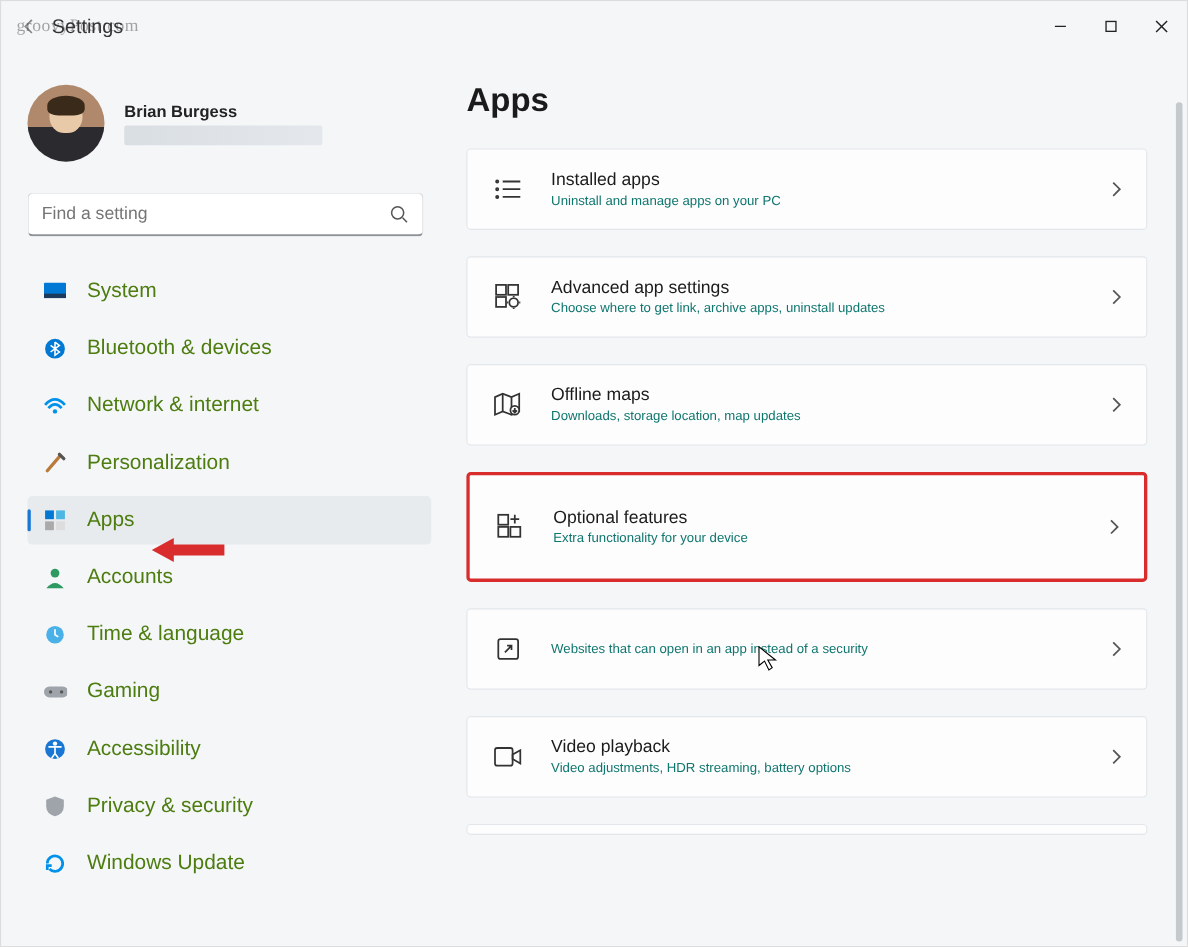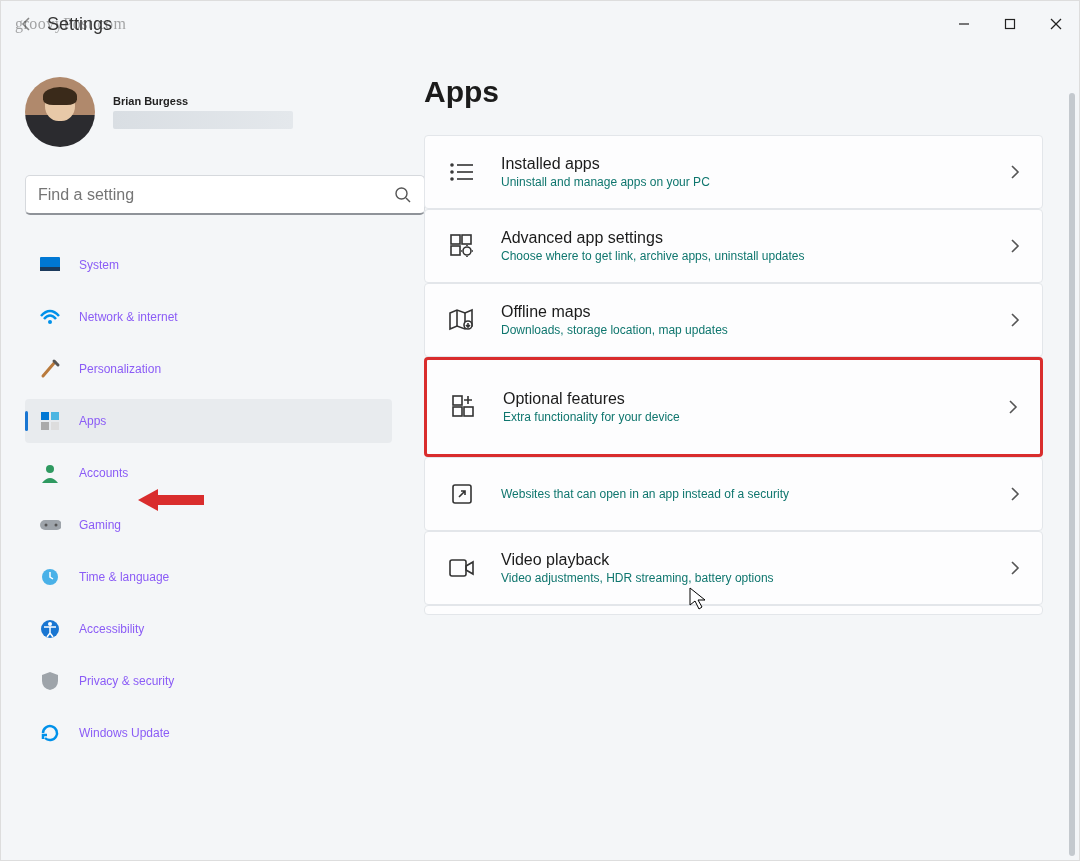--- a/index.html
+++ b/index.html
@@ -12,33 +12,33 @@
 .titlebar-right { display: flex; }
 .tbbtn { width: 46px; height: 46px; display: flex; align-items: center; justify-content: center; color: #222; }
 .watermark { position: absolute; top: 14px; left: 14px; font-family: Georgia, serif; font-size: 16px; color: rgba(60,60,60,0.45); pointer-events: none; z-index: 50; letter-spacing: 0.5px; }
 .content { display: flex; height: calc(100% - 46px); }
 .sidebar { width: 405px; padding: 30px 14px 0 24px; }
 .profile { display: flex; align-items: center; gap: 18px; margin-bottom: 28px; }
 .avatar { width: 70px; height: 70px; border-radius: 50%; background: linear-gradient(#b0896c 0 55%, #2b2b2f 55% 100%); position: relative; overflow: hidden; }
 .avatar::before { content:""; position:absolute; top:12px; left:20px; width:30px; height:32px; background:#e8c9a8; border-radius:50% 50% 45% 45%; }
 .avatar::after { content:""; position:absolute; top:10px; left:18px; width:34px; height:18px; background:#3a2a1a; border-radius:50% 50% 30% 30%; }
 .profile-text { display:flex; flex-direction: column; gap:4px; }
-.profile-name { font-size: 11px; font-weight: 600; color:#222; }
+.profile-name { font-size: 15px; font-weight: 600; color:#222; }
 .profile-sub { width: 180px; height: 18px; background: linear-gradient(90deg, #d9dee3 0%, #e4e8ec 100%); border-radius: 2px; }
-.search { width: 400px; height: 40px; background: #fff; border: 1px solid #d6d9dd; border-radius: 5px; display: flex; align-items: center; padding: 0 12px; margin-bottom: 28px; border-bottom: 2px solid #8f9399; justify-content: center;}
+.search { width: 360px; height: 40px; background: #fff; border: 1px solid #d6d9dd; border-radius: 5px; display: flex; align-items: center; padding: 0 12px; margin-bottom: 28px; border-bottom: 2px solid #8f9399; justify-content: center;}
 .search input { border: none; outline: none; flex:1; font-size: 16px; color:#333; background: transparent; }
 .nav { display: flex; flex-direction: column; }
 .nav-item { display: flex; align-items: center; gap: 18px; height: 44px; padding: 0 14px; border-radius: 4px; cursor: pointer; margin-bottom: 8px;}
 .nav-item.selected { background: #e8ebee; position: relative; }
 .nav-item.selected::before { content:""; position:absolute; left:0; top:12px; bottom:12px; width:3px; background:#1976d2; border-radius:2px; }
 .nav-icon { width: 22px; height: 22px; display:flex; align-items:center; justify-content:center; }
-.nav-label { font-size: 12px; color:#8b5cf6; }
+.nav-label { font-size: 19px; color:#4d7c0f; }
 .main { flex:1; padding: 28px 36px 0 18px; position: relative;}
 .page-title { font-size: 30px; font-weight: 600; color:#1b1b1b; margin-bottom: 26px; }
-.cards { display: flex; flex-direction: column; gap: 0; }
+.cards { display: flex; flex-direction: column; gap: 24px; }
 .card { background:#fdfdfe; border:1px solid #e3e6ea; border-radius:4px; height: 74px; display:flex; align-items:center; padding: 0 22px; cursor:pointer; position: relative;}
 .card.highlight { border:3px solid #d92d2d; height: 100px; }
 .card-icon { width: 30px; height: 30px; margin-right: 24px; display:flex; align-items:center; justify-content:center; color:#333;}
 .card-text { display:flex; flex-direction:column; gap:2px; flex:1;}
 .card-title { font-size: 16px; color:#1b1b1b; }
 .card-sub { font-size: 12px; color:#0f766e; }
 .chev { color:#5d6369; font-size: 14px; }
 .red-arrow { position: absolute; left: 135px; top: 486px; z-index: 40; pointer-events:none;}
 .cursor { position: absolute; left: 688px; top: 586px; z-index: 60; pointer-events: none; }
 .scrolltrack { position: absolute; right: 4px; top: 46px; bottom: 4px; width: 6px; background: #c4c9ce; border-radius: 3px;}
@@ -105,20 +105,29 @@
           <span class="nav-icon">
               <svg width="22" height="18">
                 <rect x="1" y="1" width="20" height="13" rx="1" fill="#0078d4"></rect>
                 <rect x="1" y="11" width="20" height="4" fill="#1b3a5c"></rect>
               </svg>
             </span>
           <span class="nav-label">System</span>
         </div>
         <div class="nav-item">
           <span class="nav-icon">
+              <svg width="20" height="20">
+                <circle cx="10" cy="10" r="9" fill="#0078d4"></circle>
+                <path d="M10 4v12l4-3-8-6m0 6l8-6-4-3" stroke="#fff" stroke-width="1.4" fill="none"></path>
+              </svg>
+            </span>
+          <span class="nav-label">Bluetooth &amp; devices</span>
+        </div>
+        <div class="nav-item">
+          <span class="nav-icon">
               <svg width="22" height="18">
                 <path d="M2 8 Q11 -2 20 8" stroke="#0091ea" stroke-width="2.5" fill="none"></path>
                 <path d="M5 11 Q11 4 17 11" stroke="#0091ea" stroke-width="2.5" fill="none"></path>
                 <circle cx="11" cy="14" r="2" fill="#0091ea"></circle>
               </svg>
             </span>
           <span class="nav-label">Network &amp; internet</span>
         </div>
         <div class="nav-item">
           <span class="nav-icon">
@@ -144,36 +153,36 @@
           <span class="nav-icon">
               <svg width="20" height="20">
                 <circle cx="10" cy="6" r="4" fill="#2e9960"></circle>
                 <path d="M2 20 Q10 10 18 20" fill="#2e9960"></path>
               </svg>
             </span>
           <span class="nav-label">Accounts</span>
         </div>
         <div class="nav-item">
           <span class="nav-icon">
+              <svg width="20" height="20">
+                <circle cx="10" cy="10" r="8" fill="#49b1e8"></circle>
+                <path d="M10 5v5l3 2" stroke="#fff" stroke-width="1.5" fill="none"></path>
+              </svg>
+            </span>
+          <span class="nav-label">Time &amp; language</span>
+        </div>
+        <div class="nav-item">
+          <span class="nav-icon">
               <svg width="24" height="16">
                 <rect x="1" y="3" width="22" height="10" rx="5" fill="#9ea4aa"></rect>
                 <circle cx="7" cy="8" r="1.5" fill="#555"></circle>
                 <circle cx="17" cy="8" r="1.5" fill="#555"></circle>
               </svg>
             </span>
           <span class="nav-label">Gaming</span>
-        </div>
-        <div class="nav-item">
-          <span class="nav-icon">
-              <svg width="20" height="20">
-                <circle cx="10" cy="10" r="8" fill="#49b1e8"></circle>
-                <path d="M10 5v5l3 2" stroke="#fff" stroke-width="1.5" fill="none"></path>
-              </svg>
-            </span>
-          <span class="nav-label">Time &amp; language</span>
         </div>
         <div class="nav-item">
           <span class="nav-icon">
               <svg width="20" height="20">
                 <circle cx="10" cy="10" r="9" fill="#1976d2"></circle>
                 <circle cx="10" cy="5" r="2" fill="#fff"></circle>
                 <path d="M4 8h12M10 8v6m-3 4l3-4 3 4" stroke="#fff" stroke-width="1.5" fill="none"></path>
               </svg>
             </span>
           <span class="nav-label">Accessibility</span>

